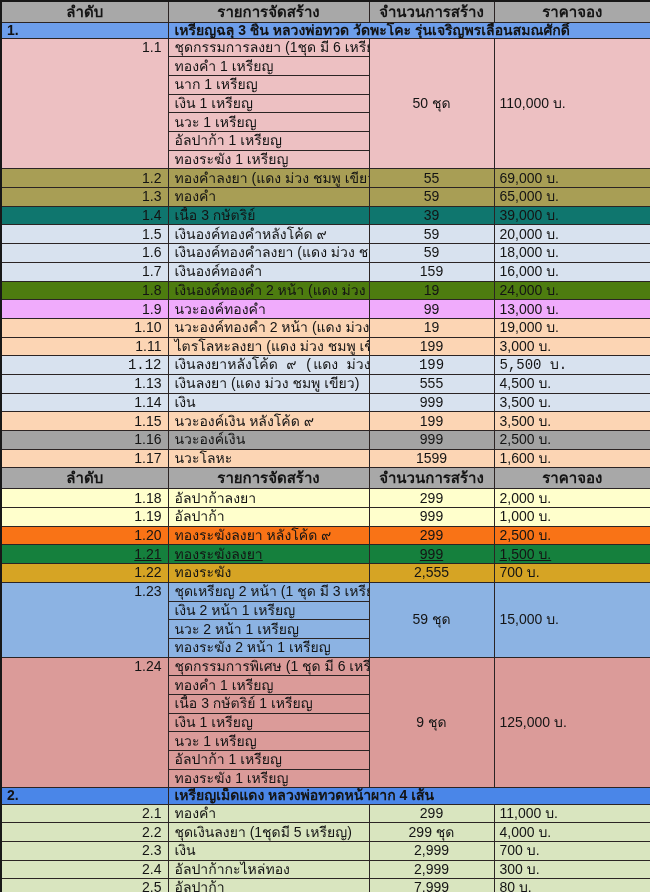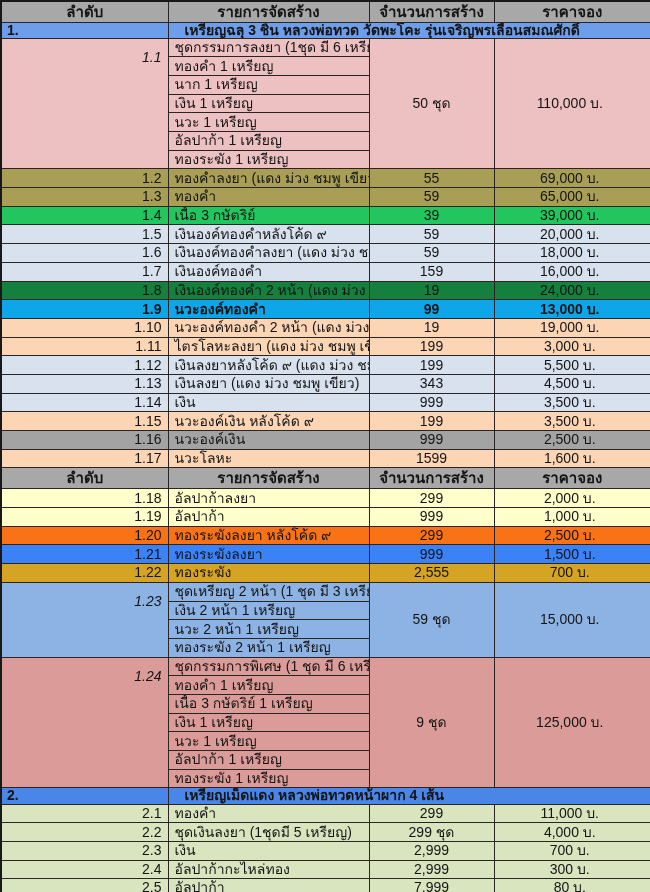--- a/index.html
+++ b/index.html
@@ -7,26 +7,26 @@
   table{border-collapse:collapse;table-layout:fixed;width:650px;border:2px solid #181818;
         font-family:"Liberation Sans","DejaVu Sans",sans-serif;color:#141414;}
   col.c0{width:167px}col.c1{width:201px}col.c2{width:125px}col.c3{width:157px}
   td{border:1px solid #2b2424;font-size:14px;line-height:1.08;padding:0 5px;
      overflow:hidden;white-space:nowrap;vertical-align:middle;}
   tr.r-header{height:21px}
   tr.r-section{height:13px}
   tr.r-item{height:18.7px}
   td.hdr{font-weight:bold;text-align:center;font-size:15px;padding:0 2px;}
   td.no{text-align:right;padding-right:6px;}
-  td.no-top{vertical-align:top;padding-top:11px;font-style:italic;}
+  td.no-top{vertical-align:top;padding-top:1px;}
   td.sec-no{text-align:left;font-weight:bold;padding-left:5px;}
-  td.sec-title{font-weight:bold;text-align:left;padding-left:16px;}
+  td.sec-title{font-weight:bold;text-align:left;padding-left:6px;}
   td.item{text-align:left;padding-left:6px;}
   td.qty{text-align:center;}
-  td.price{text-align:center;padding-right:10px;}
+  td.price{text-align:left;padding-right:10px;}
 </style>
 </head>
 <body>
 
 <table>
   <colgroup>
     <col class="c0">
       <col class="c1">
       <col class="c2">
       <col class="c3">
@@ -71,21 +71,21 @@
         <td class="item">ทองคำลงยา (แดง ม่วง ชมพู เขียว)</td>
         <td class="qty">55</td>
         <td class="price">69,000 บ.</td>
       </tr>
       <tr class="r-item" style="background: rgb(168, 158, 85);">
         <td class="no">1.3</td>
         <td class="item">ทองคำ</td>
         <td class="qty">59</td>
         <td class="price">65,000 บ.</td>
       </tr>
-      <tr class="r-item" style="background: #22c55e; margin-left: 47px;">
+      <tr class="r-item" style="background: #0f766e; margin-left: 47px;">
         <td class="no">1.4</td>
         <td class="item">เนื้อ 3 กษัตริย์</td>
         <td class="qty">39</td>
         <td class="price">39,000 บ.</td>
       </tr>
       <tr class="r-item" style="background: rgb(216, 226, 239);">
         <td class="no">1.5</td>
         <td class="item">เงินองค์ทองคำหลังโค้ด ๙</td>
         <td class="qty">59</td>
         <td class="price">20,000 บ.</td>
@@ -95,54 +95,54 @@
         <td class="item">เงินองค์ทองคำลงยา (แดง ม่วง ชมพู เขียว)</td>
         <td class="qty">59</td>
         <td class="price">18,000 บ.</td>
       </tr>
       <tr class="r-item" style="background: rgb(216, 226, 239);">
         <td class="no">1.7</td>
         <td class="item">เงินองค์ทองคำ</td>
         <td class="qty">159</td>
         <td class="price">16,000 บ.</td>
       </tr>
-      <tr class="r-item" style="background: #15803d;">
+      <tr class="r-item" style="background: #4d7c0f;">
         <td class="no">1.8</td>
         <td class="item">เงินองค์ทองคำ 2 หน้า (แดง ม่วง ชมพู เขียว)</td>
         <td class="qty">19</td>
         <td class="price">24,000 บ.</td>
       </tr>
-      <tr class="r-item" style="background: #0ea5e9; font-weight: bold;">
+      <tr class="r-item" style="background: #f0abfc;">
         <td class="no">1.9</td>
         <td class="item">นวะองค์ทองคำ</td>
         <td class="qty">99</td>
         <td class="price">13,000 บ.</td>
       </tr>
       <tr class="r-item" style="background: rgb(252, 213, 180);">
         <td class="no">1.10</td>
         <td class="item">นวะองค์ทองคำ 2 หน้า (แดง ม่วง ชมพู เขียว)</td>
         <td class="qty">19</td>
         <td class="price">19,000 บ.</td>
       </tr>
       <tr class="r-item" style="background: rgb(252, 213, 180); border-radius: 6px;">
         <td class="no">1.11</td>
         <td class="item">ไตรโลหะลงยา (แดง ม่วง ชมพู เขียว)</td>
         <td class="qty">199</td>
         <td class="price">3,000 บ.</td>
       </tr>
-      <tr class="r-item" style="background: rgb(216, 226, 239);">
+      <tr class="r-item" style="background: rgb(216, 226, 239); font-family: Liberation Mono, monospace;">
         <td class="no">1.12</td>
         <td class="item">เงินลงยาหลังโค้ด ๙ (แดง ม่วง ชมพู เขียว)</td>
         <td class="qty">199</td>
         <td class="price">5,500 บ.</td>
       </tr>
       <tr class="r-item" style="background: rgb(216, 226, 239);">
         <td class="no">1.13</td>
         <td class="item">เงินลงยา (แดง ม่วง ชมพู เขียว)</td>
-        <td class="qty">343</td>
+        <td class="qty">555</td>
         <td class="price">4,500 บ.</td>
       </tr>
       <tr class="r-item" style="background: rgb(216, 226, 239); margin-top: 11px;">
         <td class="no">1.14</td>
         <td class="item">เงิน</td>
         <td class="qty">999</td>
         <td class="price">3,500 บ.</td>
       </tr>
       <tr class="r-item" style="background: rgb(252, 213, 180);">
         <td class="no">1.15</td>
@@ -179,21 +179,21 @@
         <td class="item">อัลปาก้า</td>
         <td class="qty">999</td>
         <td class="price">1,000 บ.</td>
       </tr>
       <tr class="r-item" style="background: #f97316;">
         <td class="no">1.20</td>
         <td class="item">ทองระฆังลงยา หลังโค้ด ๙</td>
         <td class="qty">299</td>
         <td class="price">2,500 บ.</td>
       </tr>
-      <tr class="r-item" style="background: #3b82f6;">
+      <tr class="r-item" style="background: #15803d; text-decoration: underline;">
         <td class="no">1.21</td>
         <td class="item">ทองระฆังลงยา</td>
         <td class="qty">999</td>
         <td class="price">1,500 บ.</td>
       </tr>
       <tr class="r-item" style="background: rgb(214, 164, 36);">
         <td class="no">1.22</td>
         <td class="item">ทองระฆัง</td>
         <td class="qty">2,555</td>
         <td class="price">700 บ.</td>

